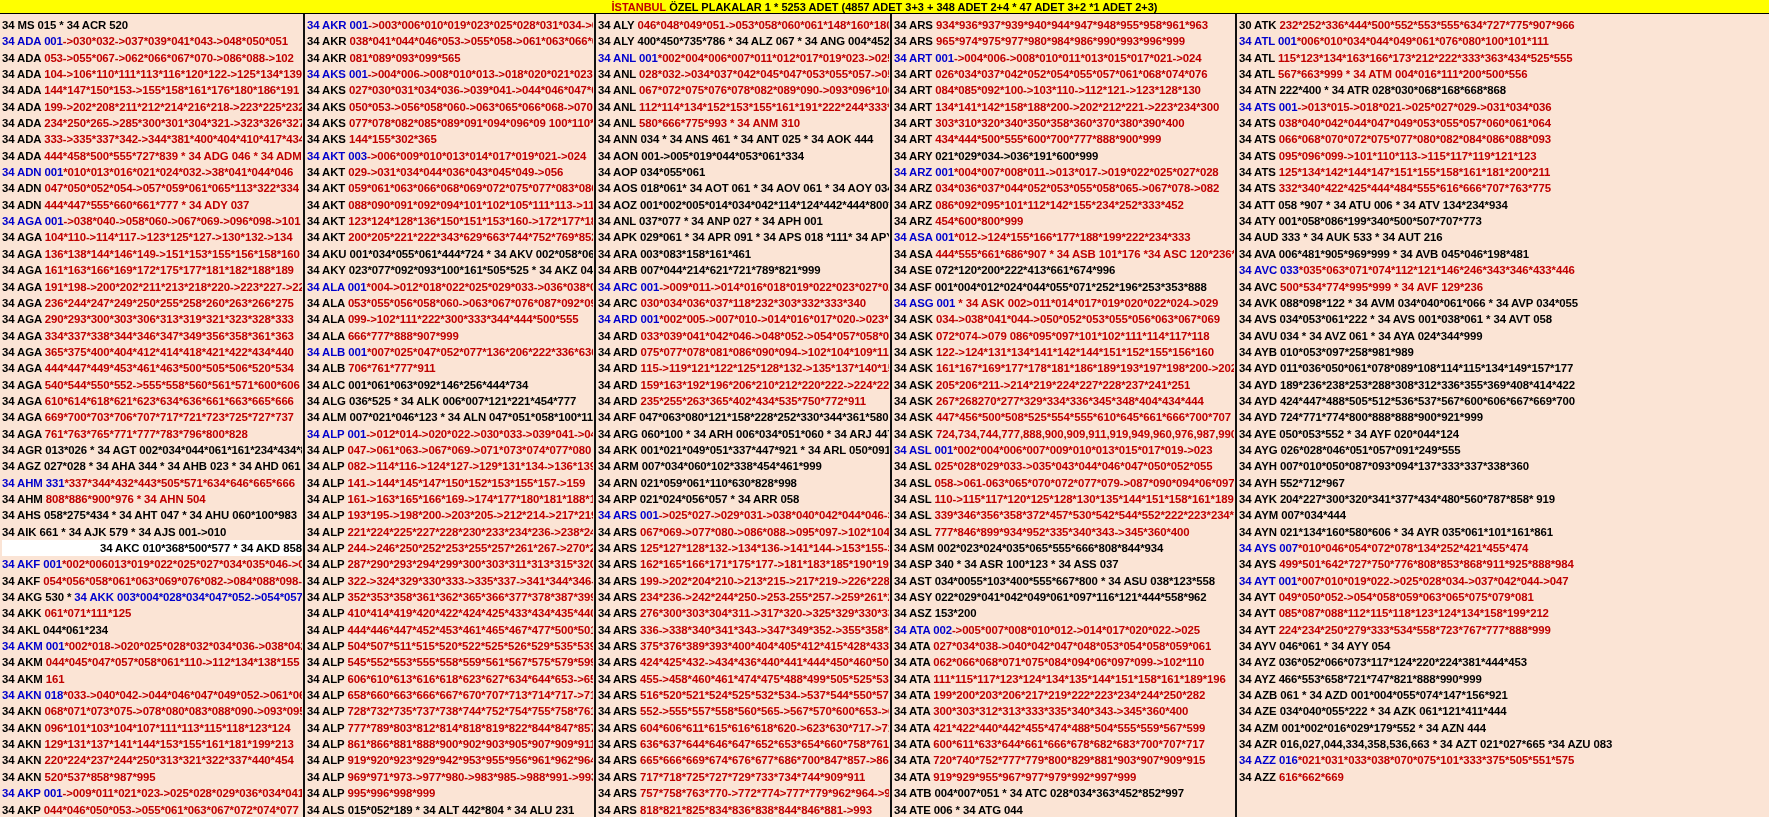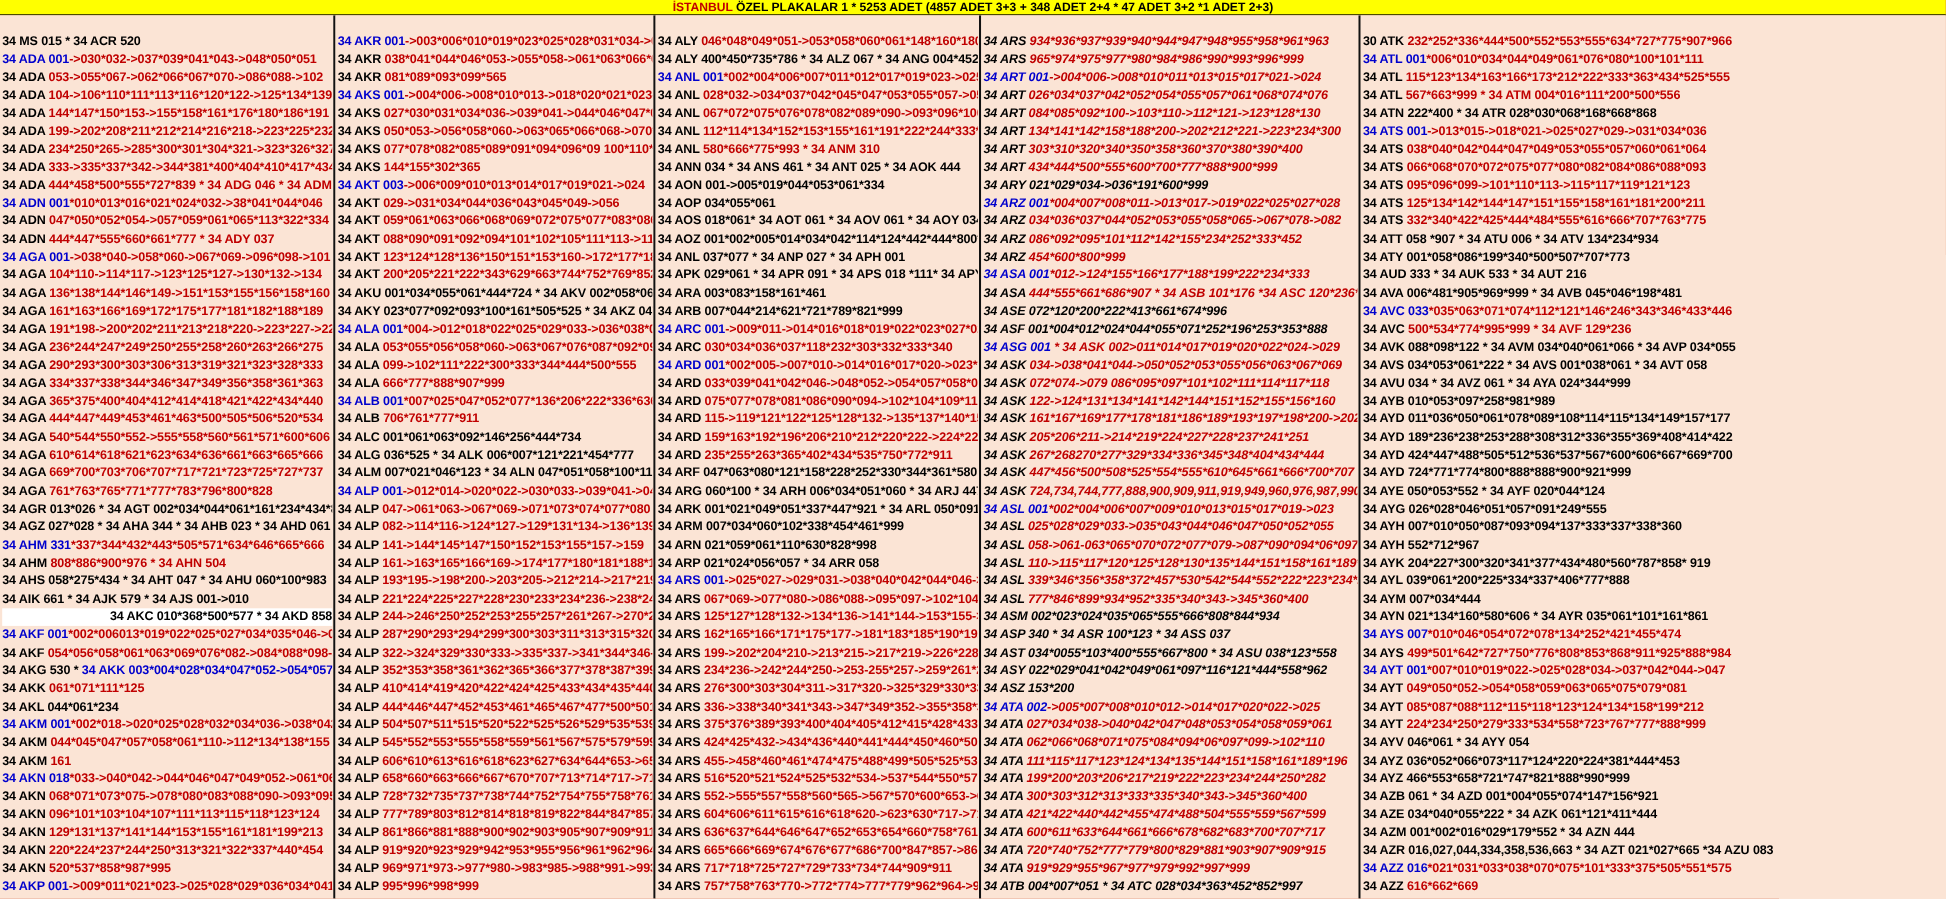--- a/index.html
+++ b/index.html
@@ -14,29 +14,29 @@
     overflow:hidden;border-bottom:1px solid #000;box-sizing:border-box;
   }
   #title-bar .city{color:#c00000;}
   #grid{
     display:flex;width:1769px;height:803px;box-sizing:border-box;
     background:#fbe4d5;
   }
   .col{
     box-sizing:border-box;
     border-right:2px solid #111;
-    padding:16px 1px 0 2px;
+    padding:3px 1px 0 2px;
     overflow:hidden;
     background:#fbe4d5;
   }
   .col:last-child{border-right:none;}
   .col-0{width:305px;}
   .col-1{width:291px;}
   .col-2{width:296px;}
-  .col-3{width:345px;font-style:italic;}
+  .col-3{width:345px;}
   .col-4{width:532px;}
   .line{
     font-size:11.4px;
     line-height:16.35px;
     height:16.35px;
     white-space:nowrap;
     overflow:hidden;
     font-weight:bold;
     color:#c00000;
     letter-spacing:-0.1px;
@@ -288,21 +288,20 @@
         <div class="line k">34 AYB 010*053*097*258*981*989</div>
         <div class="line"><span class="k">34 AYD </span><span class="k">011*036*050*061*078*089*108*114*115*134*149*157*177</span></div>
         <div class="line"><span class="k">34 AYD </span><span class="k">189*236*238*253*288*308*312*336*355*369*408*414*422</span></div>
         <div class="line"><span class="k">34 AYD </span><span class="k">424*447*488*505*512*536*537*567*600*606*667*669*700</span></div>
         <div class="line"><span class="k">34 AYD </span><span class="k">724*771*774*800*888*888*900*921*999</span></div>
         <div class="line k">34 AYE 050*053*552 * 34 AYF 020*044*124</div>
         <div class="line k">34 AYG 026*028*046*051*057*091*249*555</div>
         <div class="line"><span class="k">34 AYH </span><span class="k">007*010*050*087*093*094*137*333*337*338*360</span></div>
         <div class="line k">34 AYH 552*712*967</div>
         <div class="line k">34 AYK 204*227*300*320*341*377*434*480*560*787*858* 919</div>
-        <div class="line k">34 AYL 039*061*200*225*334*337*406*777*888</div>
         <div class="line k">34 AYM 007*034*444</div>
         <div class="line k">34 AYN 021*134*160*580*606 * 34 AYR 035*061*101*161*861</div>
         <div class="line"><span class="b">34 AYS 007</span><span class="r">*010*046*054*072*078*134*252*421*455*474</span></div>
         <div class="line"><span class="k">34 AYS </span><span class="r">499*501*642*727*750*776*808*853*868*911*925*888*984</span></div>
         <div class="line"><span class="b">34 AYT 001</span><span class="r">*007*010*019*022-&gt;025*028*034-&gt;037*042*044-&gt;047</span></div>
         <div class="line"><span class="k">34 AYT </span><span class="r">049*050*052-&gt;054*058*059*063*065*075*079*081</span></div>
         <div class="line"><span class="k">34 AYT </span><span class="r">085*087*088*112*115*118*123*124*134*158*199*212</span></div>
         <div class="line"><span class="k">34 AYT </span><span class="r">224*234*250*279*333*534*558*723*767*777*888*999</span></div>
         <div class="line k">34 AYV 046*061 * 34 AYY 054</div>
         <div class="line"><span class="k">34 AYZ </span><span class="k">036*052*066*073*117*124*220*224*381*444*453</span></div>

